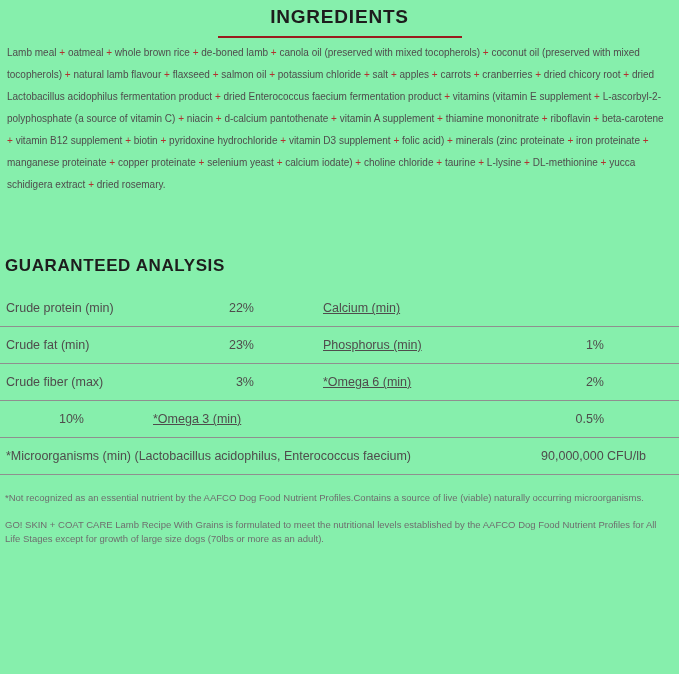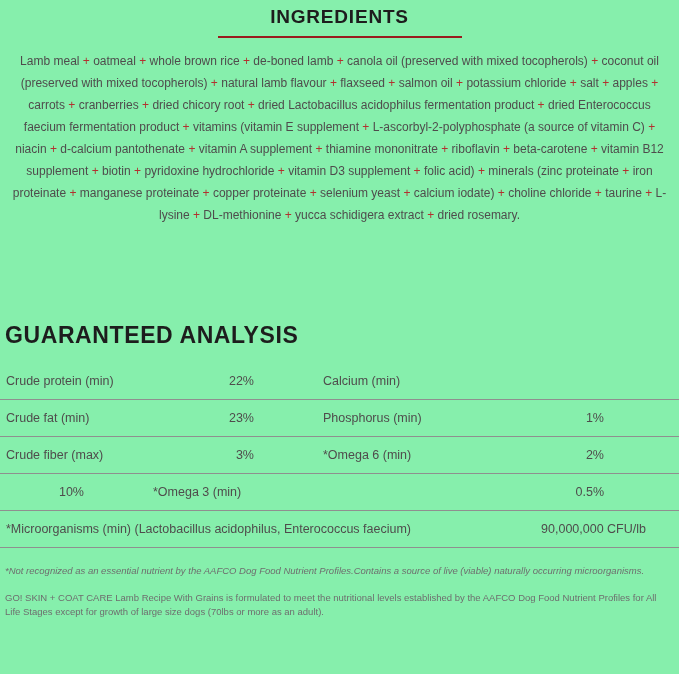--- a/index.html
+++ b/index.html
@@ -33,56 +33,54 @@
     color: var(--heading);
   }
   .red-rule {
     width: 244px;
     height: 2px;
     background: var(--rule);
     margin: 8px auto 0 auto;
   }
   .ing-text {
     width: 665px;
-    margin: 12px auto 0 auto;
-    text-align: center;
-    font-size: 12px;
+    margin: 4px auto 0 auto;
+    font-size: 10px;
     line-height: 22px;
     color: var(--text);
   }
   .plus { color: var(--accent); }
   .ga-title {
-    margin: 96px 0 0 5px;
-    font-size: 23px;
+    margin: 60px 0 0 5px;
+    font-size: 17px;
     font-weight: bold;
     letter-spacing: 0.6px;
     color: var(--heading);
   }
   .table { margin-top: 14px; }
   .row {
     display: flex;
     align-items: center;
     height: 37px;
     padding: 0 6px;
     border-bottom: 1px solid var(--divider);
     font-size: 12.5px;
     color: var(--text);
   }
   .c1 { width: 170px; }
   .c2 { width: 78px; text-align: right; }
   .c3 { width: 69px; }
-  .c4 { flex: 1; }
+  .c4 { flex: 1; text-decoration: underline; }
   .c5 { width: 140px; text-align: right; padding-right: 69px; }
   .cf-label { flex: 1; }
   .cf-value { text-align: right; padding-right: 27px; }
   .fn1 {
     margin: 17px 5px 0 5px;
     font-size: 9.5px;
     color: var(--footnote);
-    font-style: italic;
   }
   .fn2 {
     margin: 15px 5px 0 5px;
     width: 669px;
     font-size: 9.5px;
     line-height: 14px;
     color: var(--footnote);
   }
 </style>
 </head>

